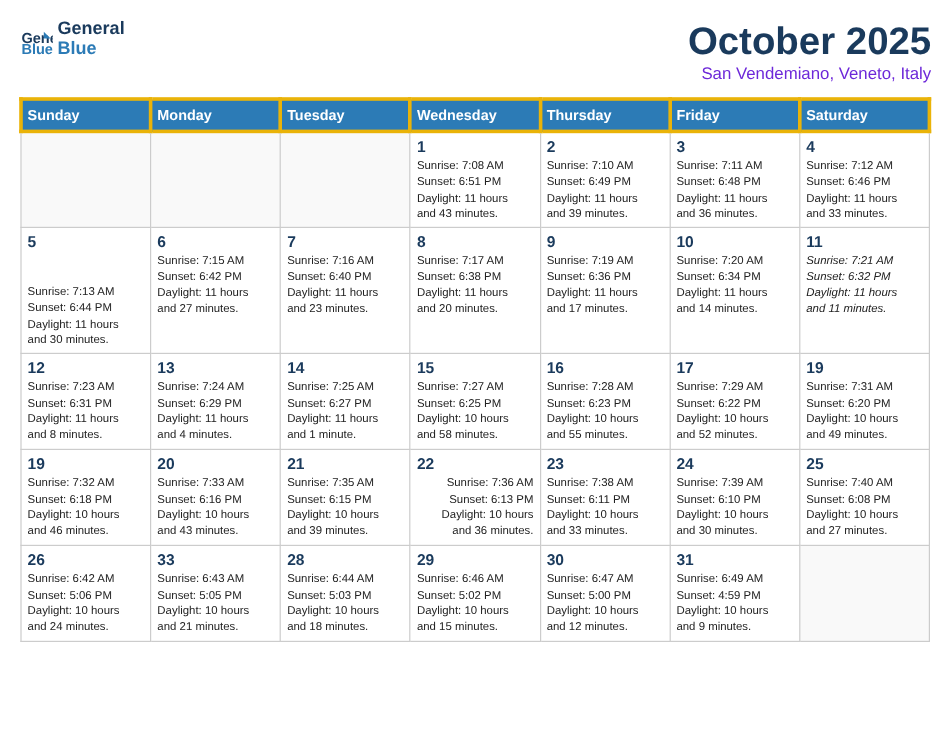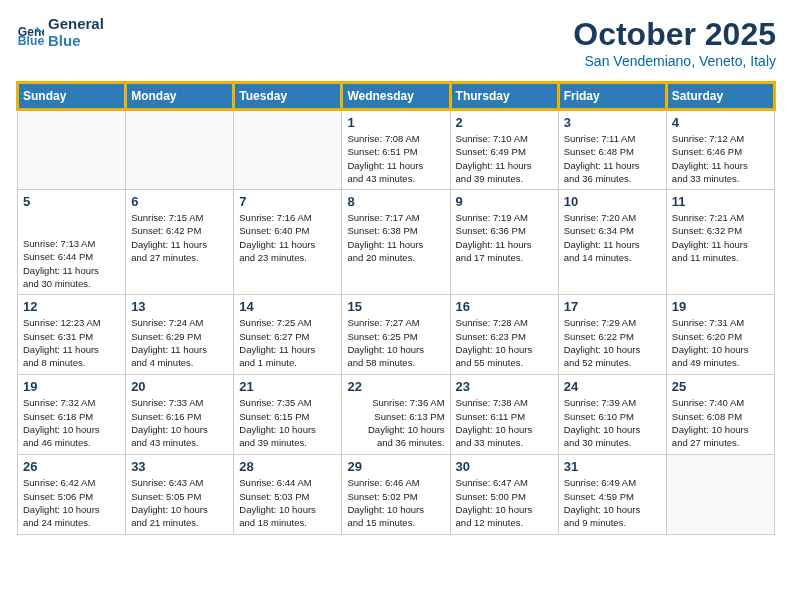--- a/index.html
+++ b/index.html
@@ -28,21 +28,21 @@
     .title-block {
       text-align: right;
     }
     .month-title {
       font-size: 32px;
       font-weight: bold;
       color: #1a3a5c;
     }
     .subtitle {
       font-size: 14px;
-      color: #0369a1;
+      color: #6d28d9;
     }
     table {
       width: 100%;
       border-collapse: collapse;
       table-layout: fixed;
     }
     th {
       background-color: #2c7bb6;
       color: #fff;
       font-size: 12px;
@@ -180,30 +180,30 @@
         </td>
         <td>
           <span class="day-num">10</span>
           <div class="day-info" style="white-space: pre-line;">Sunrise: 7:20 AM
 Sunset: 6:34 PM
 Daylight: 11 hours
 and 14 minutes.</div>
         </td>
         <td>
           <span class="day-num">11</span>
-          <div class="day-info" style="white-space: pre-line;">Sunrise: 7:21 AM
+          <div class="day-info" style="white-space: pre-line; font-style: italic;">Sunrise: 7:21 AM
 Sunset: 6:32 PM
 Daylight: 11 hours
 and 11 minutes.</div>
         </td>
       </tr>
       <tr>
         <td>
           <span class="day-num">12</span>
-          <div class="day-info" style="white-space: pre-line;">Sunrise: 12:23 AM
+          <div class="day-info" style="white-space: pre-line;">Sunrise: 7:23 AM
 Sunset: 6:31 PM
 Daylight: 11 hours
 and 8 minutes.</div>
         </td>
         <td>
           <span class="day-num">13</span>
           <div class="day-info" style="white-space: pre-line;">Sunrise: 7:24 AM
 Sunset: 6:29 PM
 Daylight: 11 hours
 and 4 minutes.</div>

